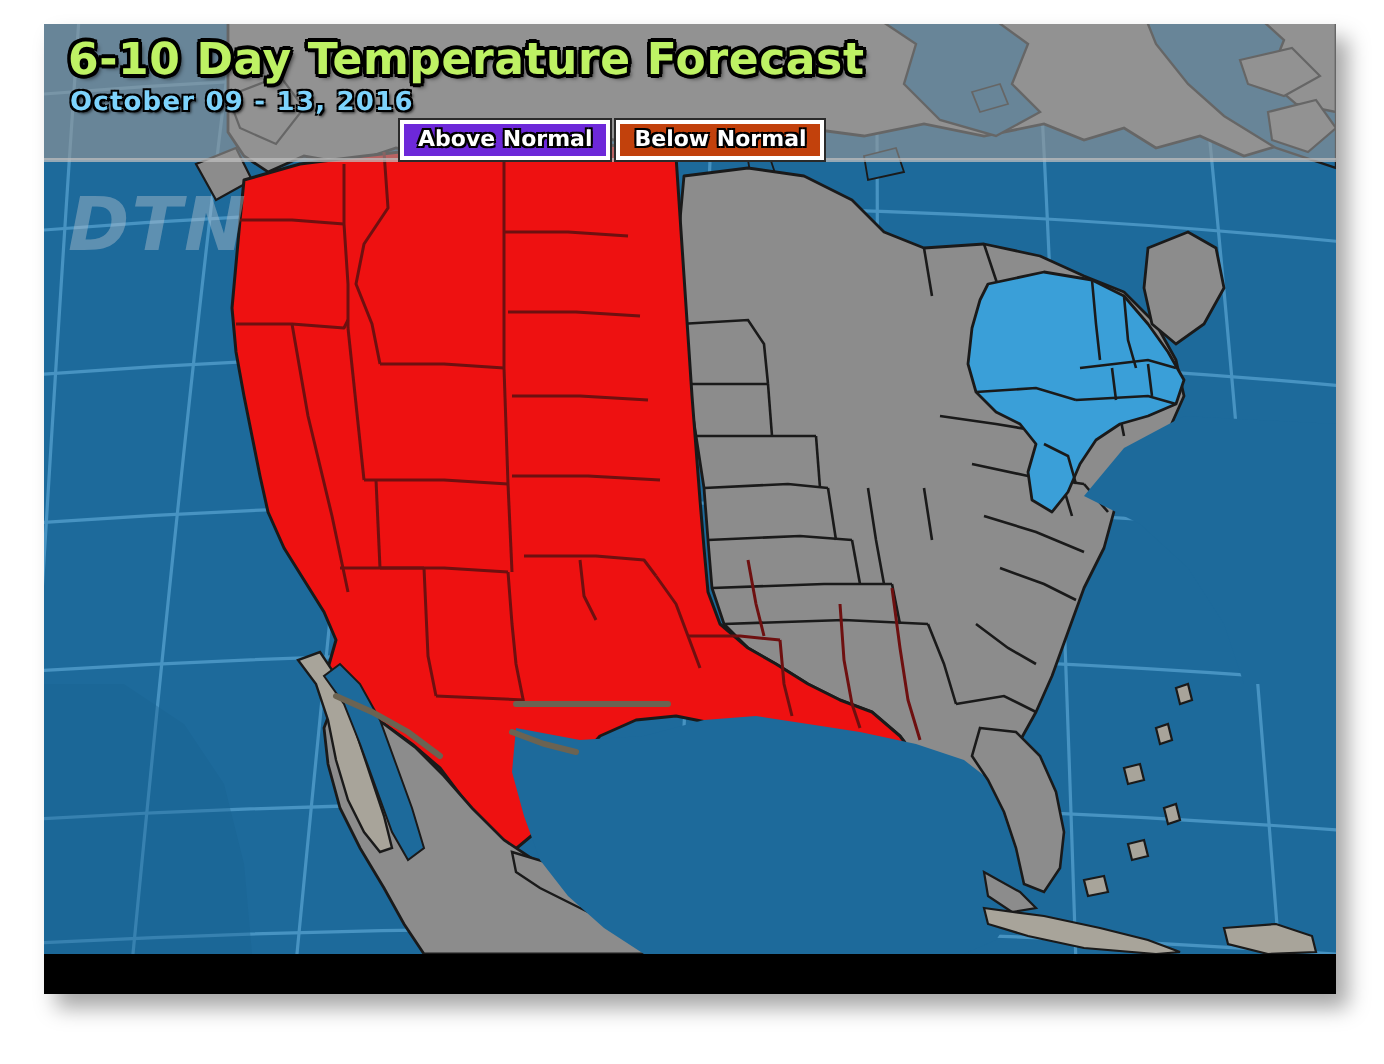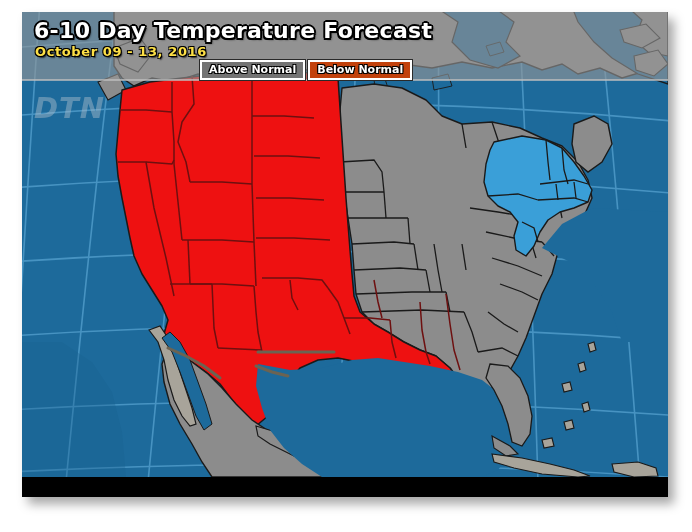--- a/index.html
+++ b/index.html
@@ -64,39 +64,39 @@
   }
 
   
   #title-main {
     position: absolute;
     left: 12px;
     top: 6px;
     font-family: "DejaVu Sans", sans-serif;
     font-size: 22px;
     font-weight: bold;
-    color: #ffffff;
+    color: #bef264;
     letter-spacing: 0.3px;
     text-shadow:
       -1.5px -1.5px 0 #000, 1.5px -1.5px 0 #000,
       -1.5px  1.5px 0 #000, 1.5px  1.5px 0 #000,
        0px -1.8px 0 #000, 0px 1.8px 0 #000,
       -1.8px 0px 0 #000, 1.8px 0px 0 #000,
        2px 2px 2px rgba(0,0,0,0.6);
     white-space: nowrap;
   }
 
   #title-sub {
     position: absolute;
     left: 13px;
     top: 32px;
     font-family: "DejaVu Sans", sans-serif;
     font-size: 13px;
     font-weight: bold;
-    color: #fde047;
+    color: #7dd3fc;
     letter-spacing: 0.6px;
     text-shadow:
       -1px -1px 0 #000, 1px -1px 0 #000,
       -1px  1px 0 #000, 1px  1px 0 #000,
        1.5px 1.5px 1.5px rgba(0,0,0,0.7);
     white-space: nowrap;
   }
 
   
   #legend {
@@ -113,30 +113,30 @@
     font-size: 11px;
     font-weight: bold;
     color: #ffffff;
     white-space: nowrap;
     line-height: 13px;
     text-shadow:
       -1px -1px 0 #000, 1px -1px 0 #000,
       -1px  1px 0 #000, 1px  1px 0 #000;
     box-shadow: 0 0 0 1px #2a2a2a;
   }
-  .legend-above { background: #737373; }
+  .legend-above { background: #6d28d9; }
   .legend-below { background: #c2410c; }
 
   
   #watermark {
     position: absolute;
     left: 12px;
     top: 79px;
     font-family: "DejaVu Sans", sans-serif;
-    font-size: 29px;
+    font-size: 37px;
     font-weight: bold;
     font-style: italic;
     letter-spacing: 1px;
     color: rgba(175,190,205,0.45);
     pointer-events: none;
     user-select: none;
   }
 
   
   #bottom-band {

